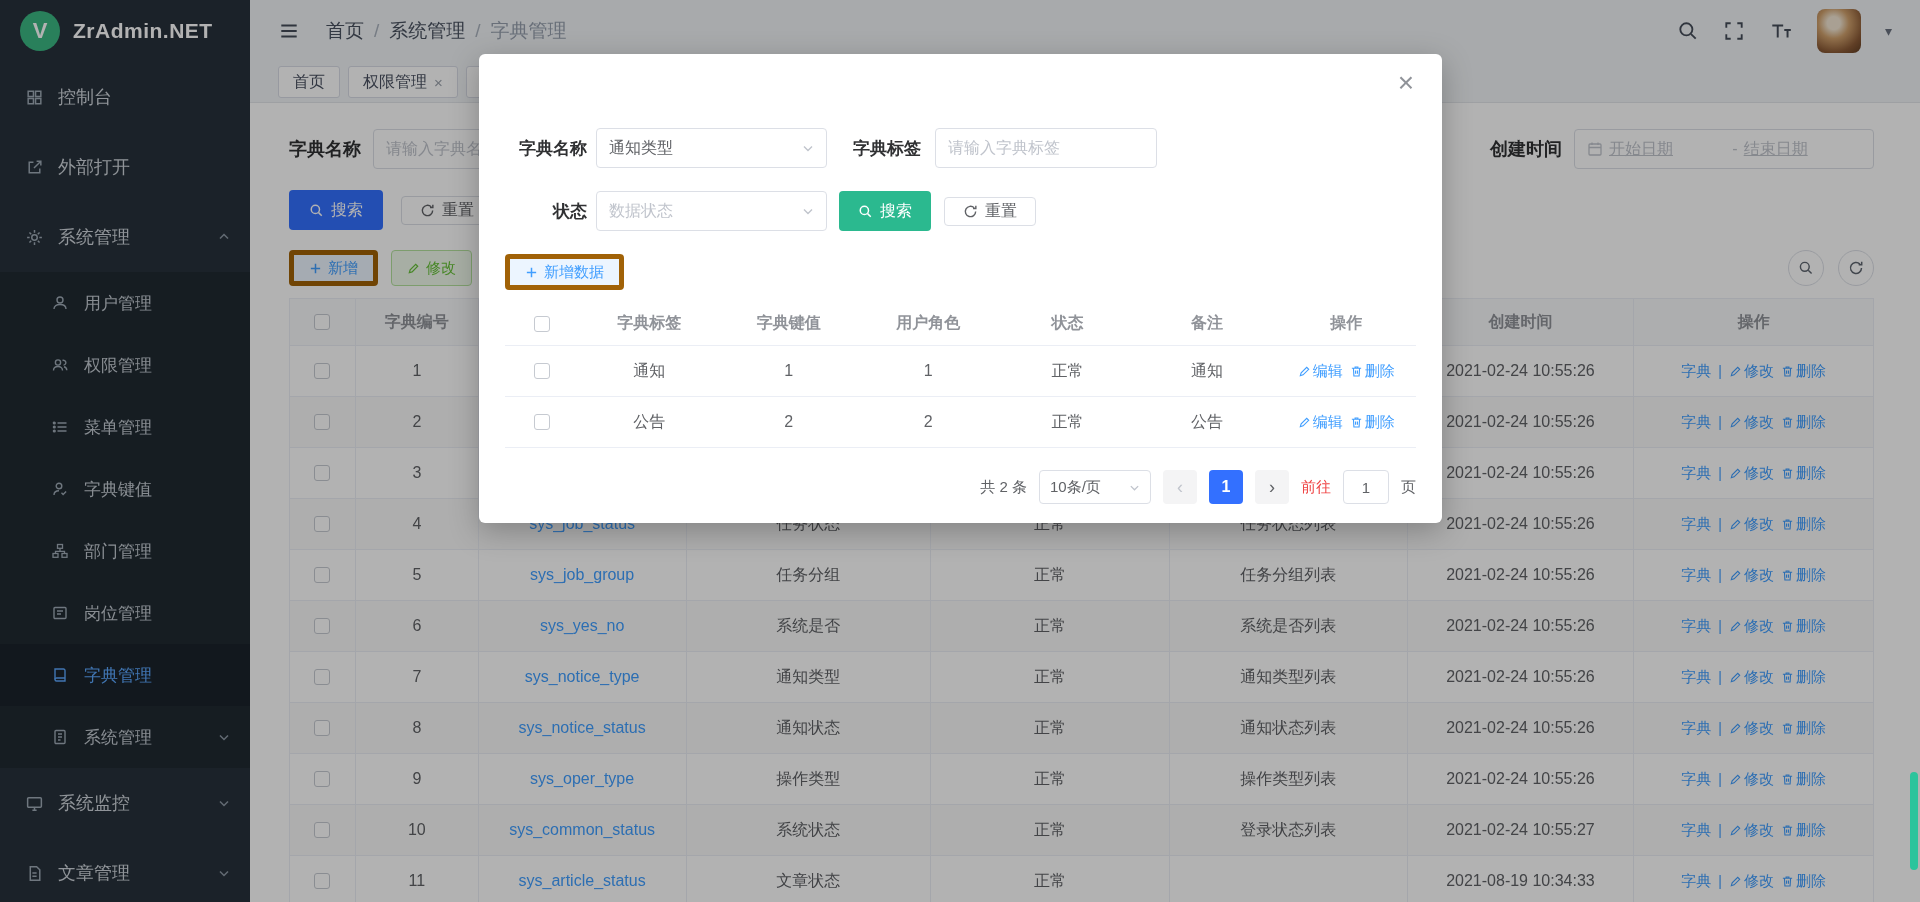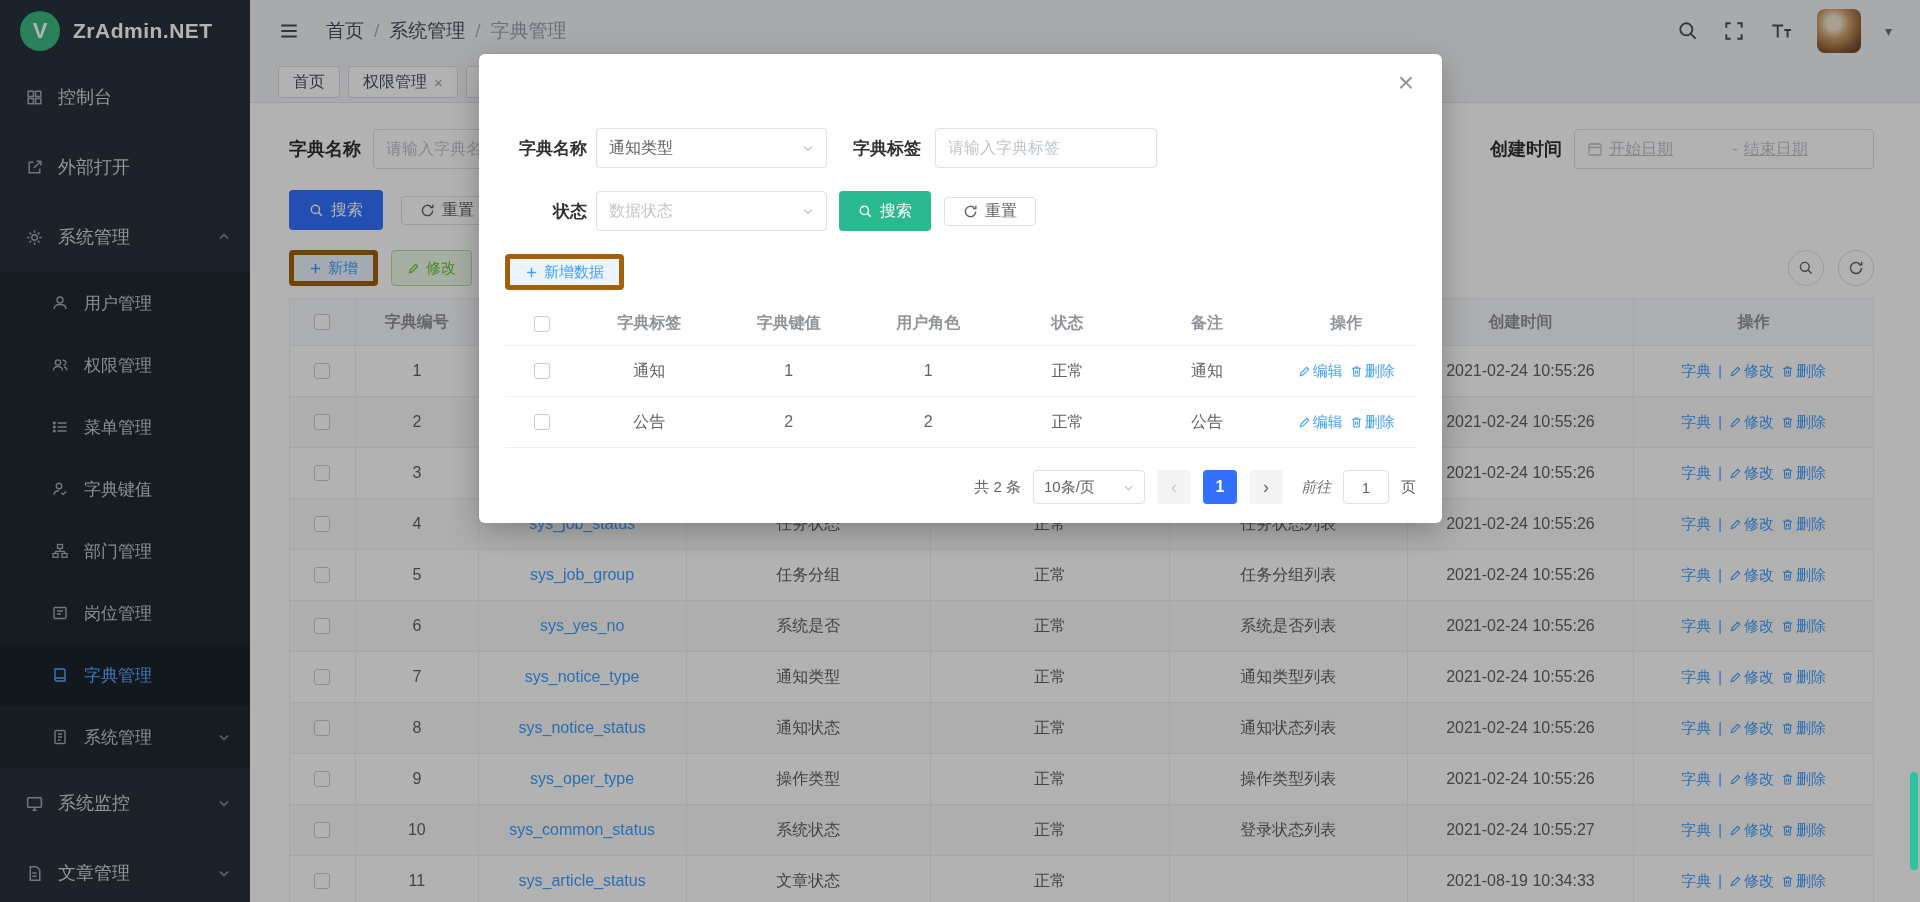--- a/index.html
+++ b/index.html
@@ -117,21 +117,21 @@
   .drow{height:51px;align-items:center;border-bottom:1px solid #ebeef5;font-size:16px;color:#606266;}
   .dtd{display:flex;align-items:center;justify-content:center;height:100%;}
   .d0{width:75px;}.d1{width:140px;}
   .dlg-pager{margin-top:22px;display:flex;align-items:center;justify-content:flex-end;gap:12px;}
   .pg-total{font-size:15px;color:#606266;}
   .pg-size{width:112px;height:34px;border:1px solid #dcdfe6;border-radius:4px;display:flex;align-items:center;
            justify-content:space-between;padding:0 10px;font-size:15px;color:#606266;cursor:pointer;}
   .pg-btn{min-width:34px;height:34px;border:none;border-radius:4px;background:#f4f4f5;color:#606266;font-size:18px;}
   .pg-btn.disabled{color:#c0c4cc;}
   .pg-active{background:#3370ff;color:#fff;font-size:16px;font-weight:bold;}
-  .pg-goto{font-size:15px;color:#737373;margin-left:6px;font-style:italic;}
+  .pg-goto{font-size:15px;color:#ef4444;}
   .pg-input{width:46px;height:34px;border:1px solid #dcdfe6;border-radius:4px;text-align:center;font-size:15px;color:#606266;}
   .pg-unit{font-size:15px;color:#606266;}
 
   
   .vthumb{position:absolute;right:2px;top:772px;width:8px;height:98px;border-radius:4px;background:#2bc49c;z-index:40;cursor:pointer;}
 </style>
 </head>
 <body>
 
 <aside class="sidebar">

